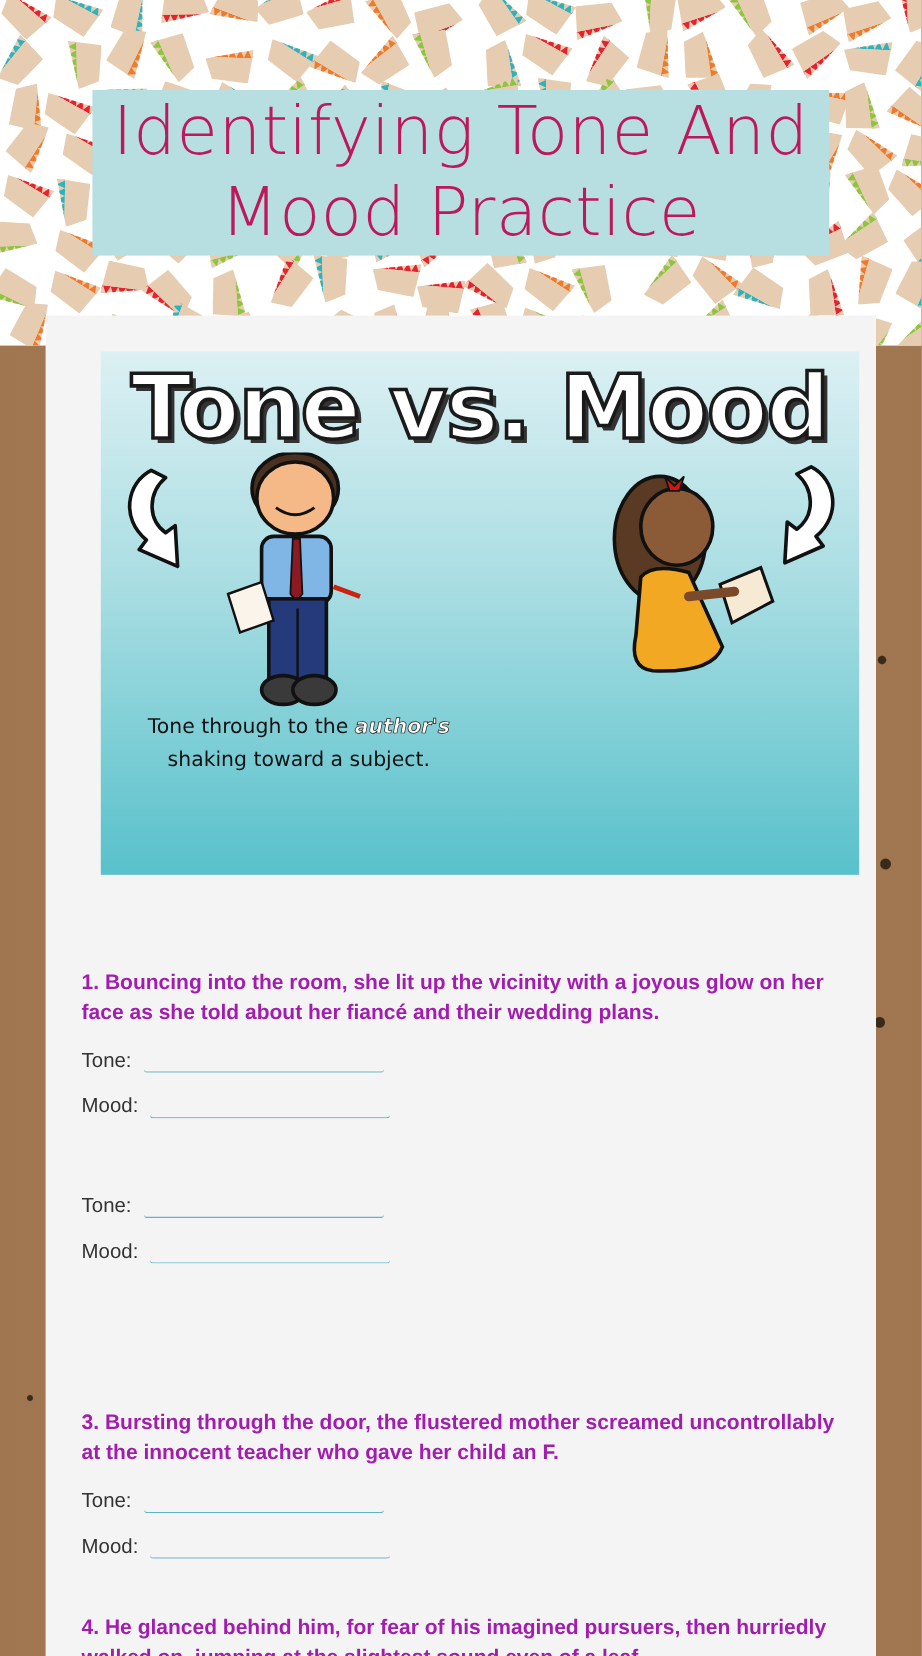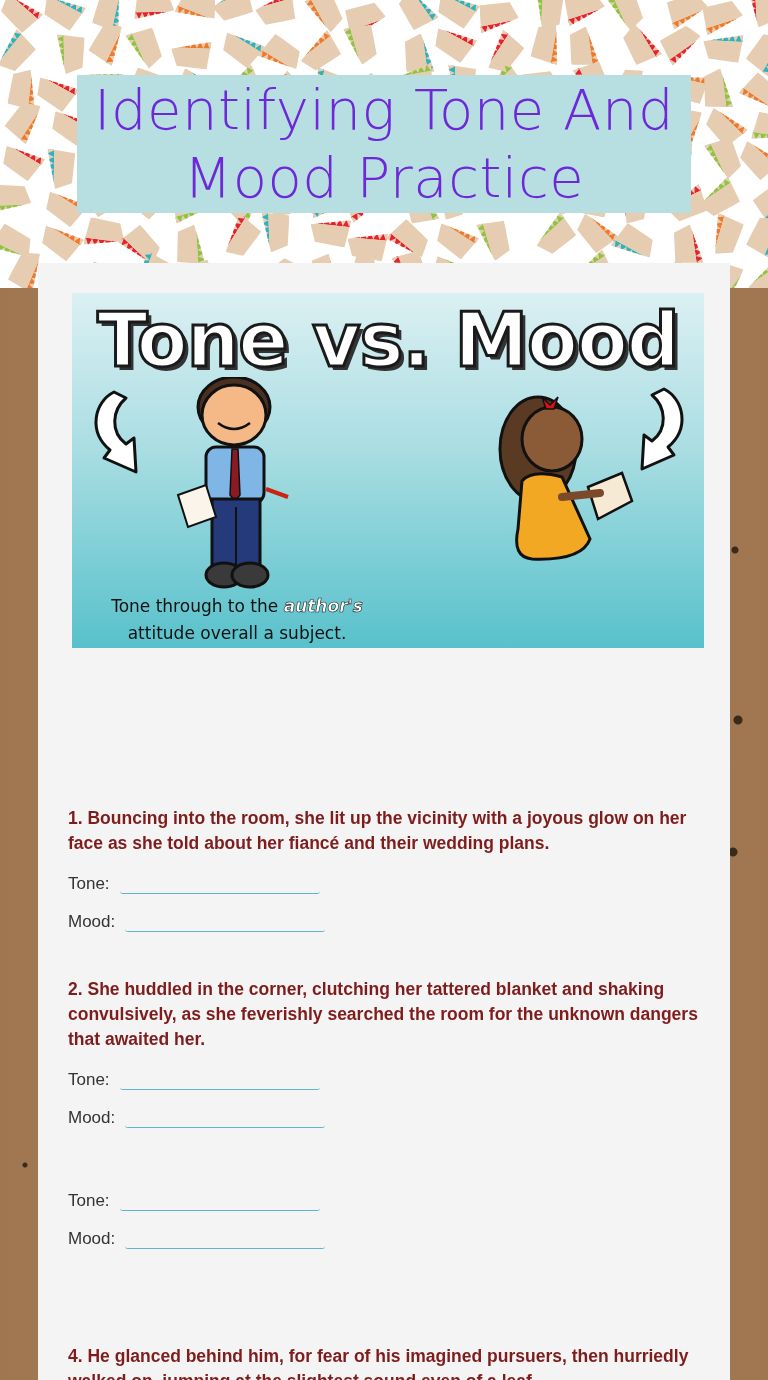--- a/index.html
+++ b/index.html
@@ -31,30 +31,30 @@
     background: var(--c);
     clip-path: polygon(0 100%, 8% 0, 16% 100%, 24% 0, 32% 100%, 40% 0, 48% 100%, 56% 0, 64% 100%, 72% 0, 80% 100%, 88% 0, 96% 100%, 100% 50%, 100% 100%);
   }
   .title-box {
     position: absolute; left: 77px; top: 75px; width: 614px; height: 138px;
     background: #b7dee0;
     display: flex; align-items: center; justify-content: center;
     text-align: center;
   }
   .title-box h1 {
-    color: #6d28d9; font-weight: 300;
+    color: #be185d; font-weight: 300;
     font-family: "DejaVu Sans", sans-serif;
     font-size: 56px; line-height: 68px; letter-spacing: 0.5px;
   }
   .card {
     position: absolute; left: 38px; top: 263px; width: 692px; height: 1200px;
     background: #f4f4f4;
   }
   .illus {
-    position: absolute; left: 34px; top: 30px; width: 632px; height: 355px;
+    position: absolute; left: 46px; top: 30px; width: 632px; height: 436px;
     background: linear-gradient(180deg, #dcf0f3 0%, #a8dde2 45%, #58c1cb 100%);
     overflow: hidden;
   }
   .illus-title {
     position: absolute; left: 0; right: 0; top: 4px; text-align: center;
     font-family: "DejaVu Sans", sans-serif; font-weight: bold;
     font-size: 74px; letter-spacing: -1px;
     color: #ffffff;
     -webkit-text-stroke: 3px #1a1a1a;
     text-shadow: 4px 4px 0 #333;
@@ -73,21 +73,21 @@
     font-size: 22px; line-height: 26px; color: #2b3f47; font-weight: 300;
     font-family: "DejaVu Sans", sans-serif;
     padding-bottom: 10px;
     border-bottom: 1.5px solid #1f2f36;
   }
   .q {
     position: absolute; left: 30px; width: 632px;
   }
   .q p {
     font-family: "Liberation Sans", sans-serif;
-    font-weight: bold; font-size: 17.5px; line-height: 25px; color: #7f1d1d;
+    font-weight: bold; font-size: 17.5px; line-height: 25px; color: #a21caf;
   }
   .ans {
     display: flex; align-items: flex-end; margin-top: 14px; height: 24px;
   }
   .ans label {
     font-family: "Liberation Sans", sans-serif; font-size: 17px; color: #333;
     margin-right: 10px;
   }
   .ans input {
     width: 200px; height: 20px; border: none; outline: none;
@@ -280,50 +280,50 @@
       <ellipse cx="46" cy="60" rx="38" ry="52" fill="#5a3a22" stroke="#111" stroke-width="3"></ellipse>
       <ellipse cx="60" cy="50" rx="30" ry="32" fill="#8b5a36" stroke="#111" stroke-width="3"></ellipse>
       <path d="M50 8 L58 16 L66 8 L62 20 L54 20 Z" fill="#d11" stroke="#111" stroke-width="1.5"></path>
       <path d="M30 92 Q40 80 70 88 L98 150 Q90 172 40 170 Q20 168 26 140 Z" fill="#f3a824" stroke="#111" stroke-width="3"></path>
       <polygon points="96,98 130,84 140,112 106,130" fill="#f6ead4" stroke="#111" stroke-width="2.5"></polygon>
       <path d="M70 108 L108 104" stroke="#7a4a2a" stroke-width="8" stroke-linecap="round"></path>
     </svg>
 
     <div class="cap" style="left:20px;top:300px;width:290px;">
       <span>Tone through to the </span><em>author's</em><br>
-      <span>attitude overall a subject.</span>
+      <span>shaking toward a subject.</span>
     </div>
   </div>
 
 
   <div class="q" style="top:543px;">
     <p>1. Bouncing into the room, she lit up the vicinity with a joyous glow on her face as she told about her fiancé and their wedding plans.</p>
     <div class="ans">
       <label>Tone:</label>
       <input type="text" value="" style="">
     </div>
     <div class="ans">
       <label>Mood:</label>
       <input type="text" value="" style="">
     </div>
   </div>
 
   <div class="q" style="top:714px;">
-    <p>2. She huddled in the corner, clutching her tattered blanket and shaking convulsively, as she feverishly searched the room for the unknown dangers that awaited her.</p>
     <div class="ans">
       <label>Tone:</label>
       <input type="text" value="" style="">
     </div>
     <div class="ans">
       <label>Mood:</label>
       <input type="text" value="" style="">
     </div>
   </div>
 
   <div class="q" style="top:910px;">
+    <p>3. Bursting through the door, the flustered mother screamed uncontrollably at the innocent teacher who gave her child an F.</p>
     <div class="ans">
       <label>Tone:</label>
       <input type="text" value="" style="">
     </div>
     <div class="ans">
       <label>Mood:</label>
       <input type="text" value="" style="">
     </div>
   </div>
 

